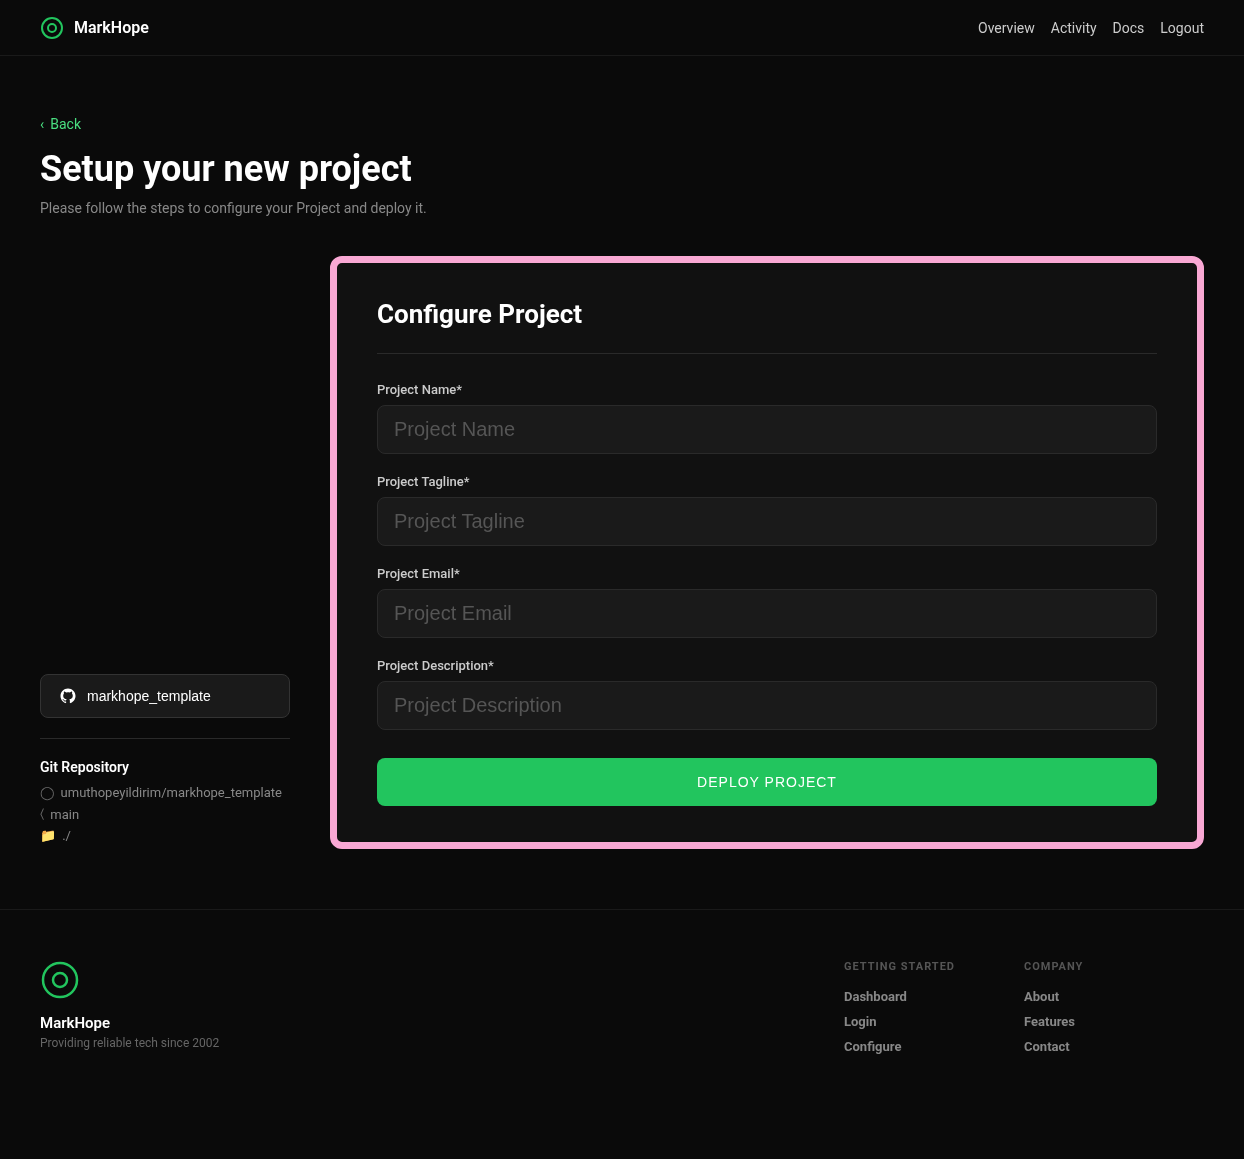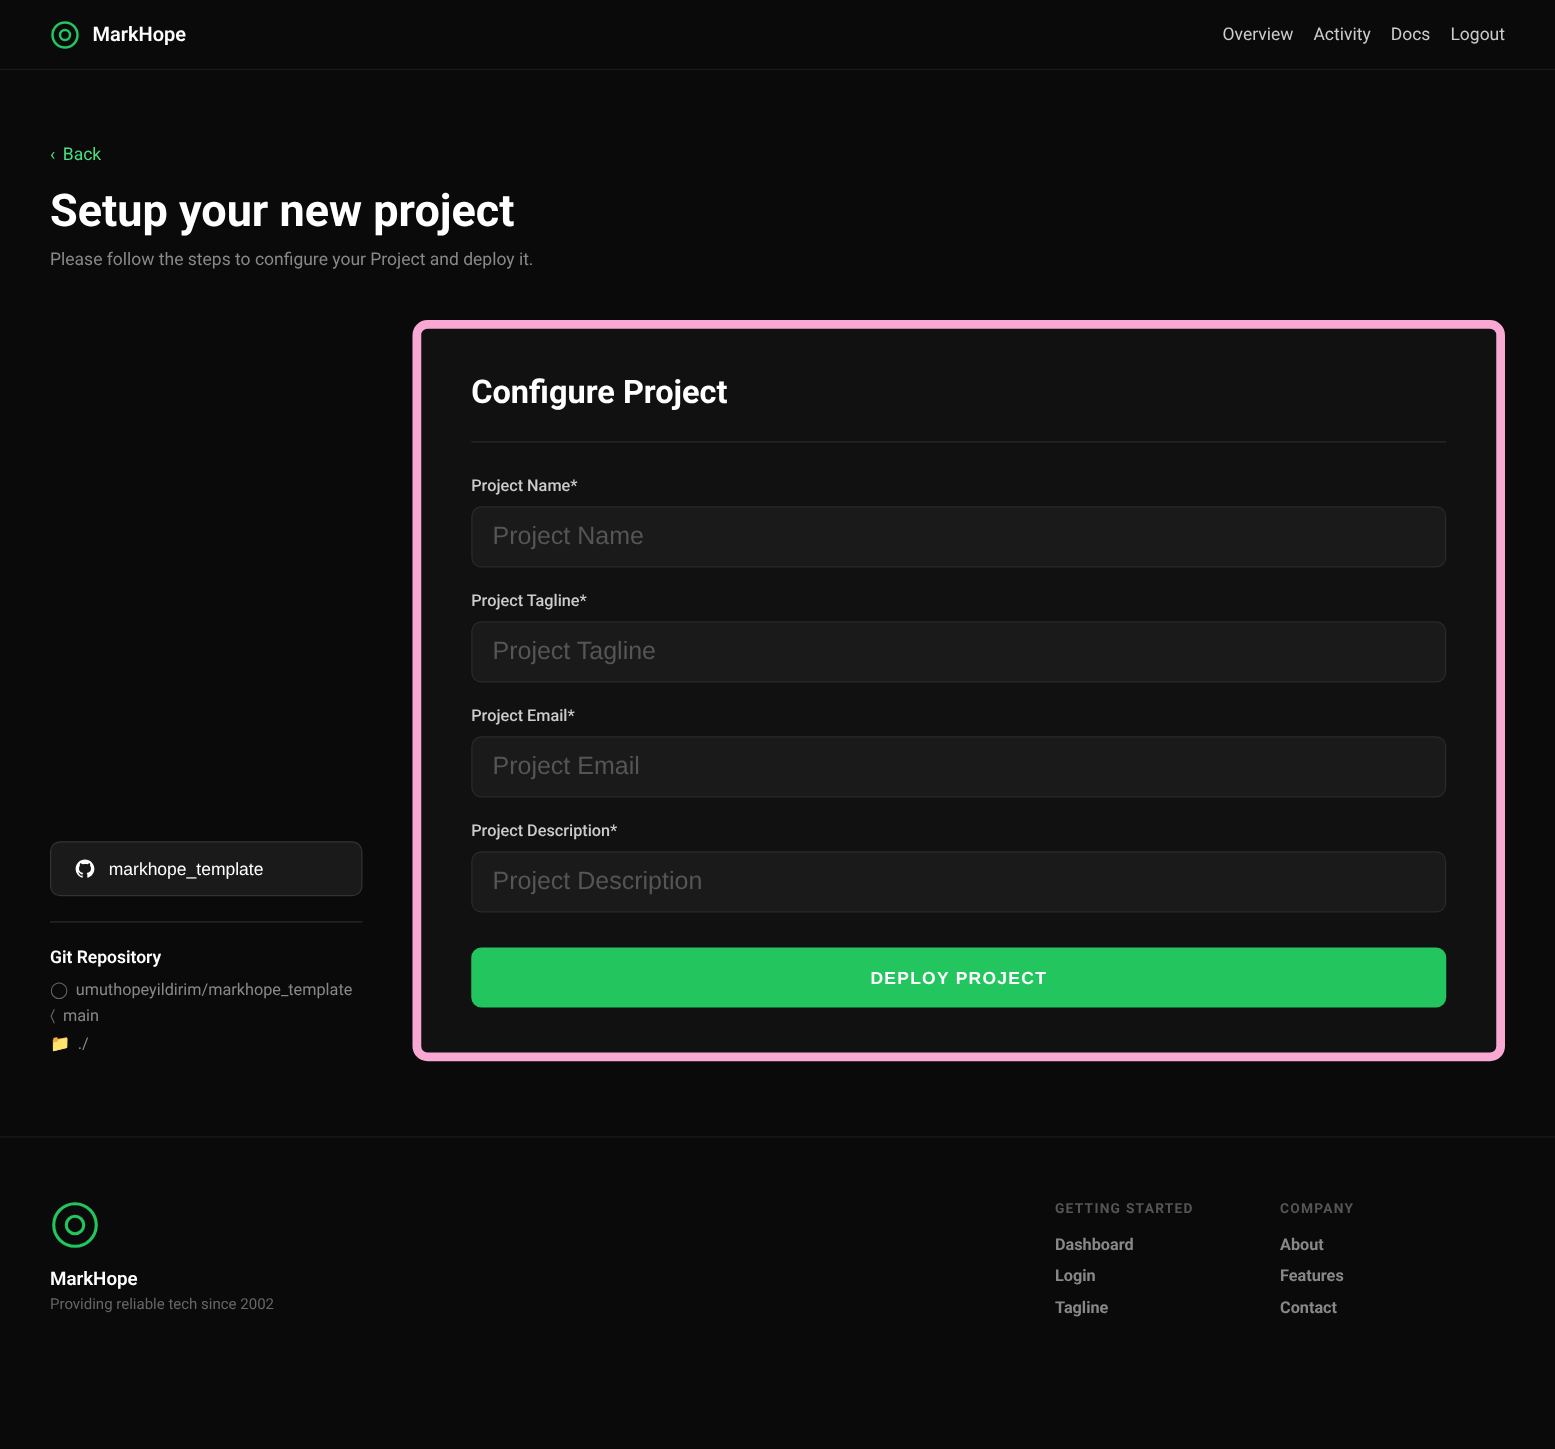--- a/index.html
+++ b/index.html
@@ -175,21 +175,21 @@
       color: #555555;
     }
     .deploy-button {
       width: 100%;
       background: #22c55e;
       border: none;
       border-radius: 8px;
       padding: 16px;
       color: #ffffff;
       font-size: 14px;
-      font-weight: 700;
+      font-weight: 400;
       letter-spacing: 1px;
       text-transform: uppercase;
       cursor: pointer;
       margin-top: 8px;
     }
 
     
     footer {
       background: #0a0a0a;
       border-top: 1px solid #1a1a1a;
@@ -326,21 +326,21 @@
       <circle cx="20" cy="20" r="7" stroke="#22c55e" stroke-width="2.5" fill="none"></circle>
     </svg>
     <div class="footer-brand-name">MarkHope</div>
     <div class="footer-brand-tagline">Providing reliable tech since 2002</div>
   </div>
 
   <div class="footer-col">
     <div class="footer-col-title">GETTING STARTED</div>
     <a class="footer-link">Dashboard</a>
     <a class="footer-link">Login</a>
-    <a class="footer-link">Tagline</a>
+    <a class="footer-link">Configure</a>
   </div>
 
   <div class="footer-col">
     <div class="footer-col-title">COMPANY</div>
     <a class="footer-link">About</a>
     <a class="footer-link">Features</a>
     <a class="footer-link">Contact</a>
   </div>
 </footer>
 

